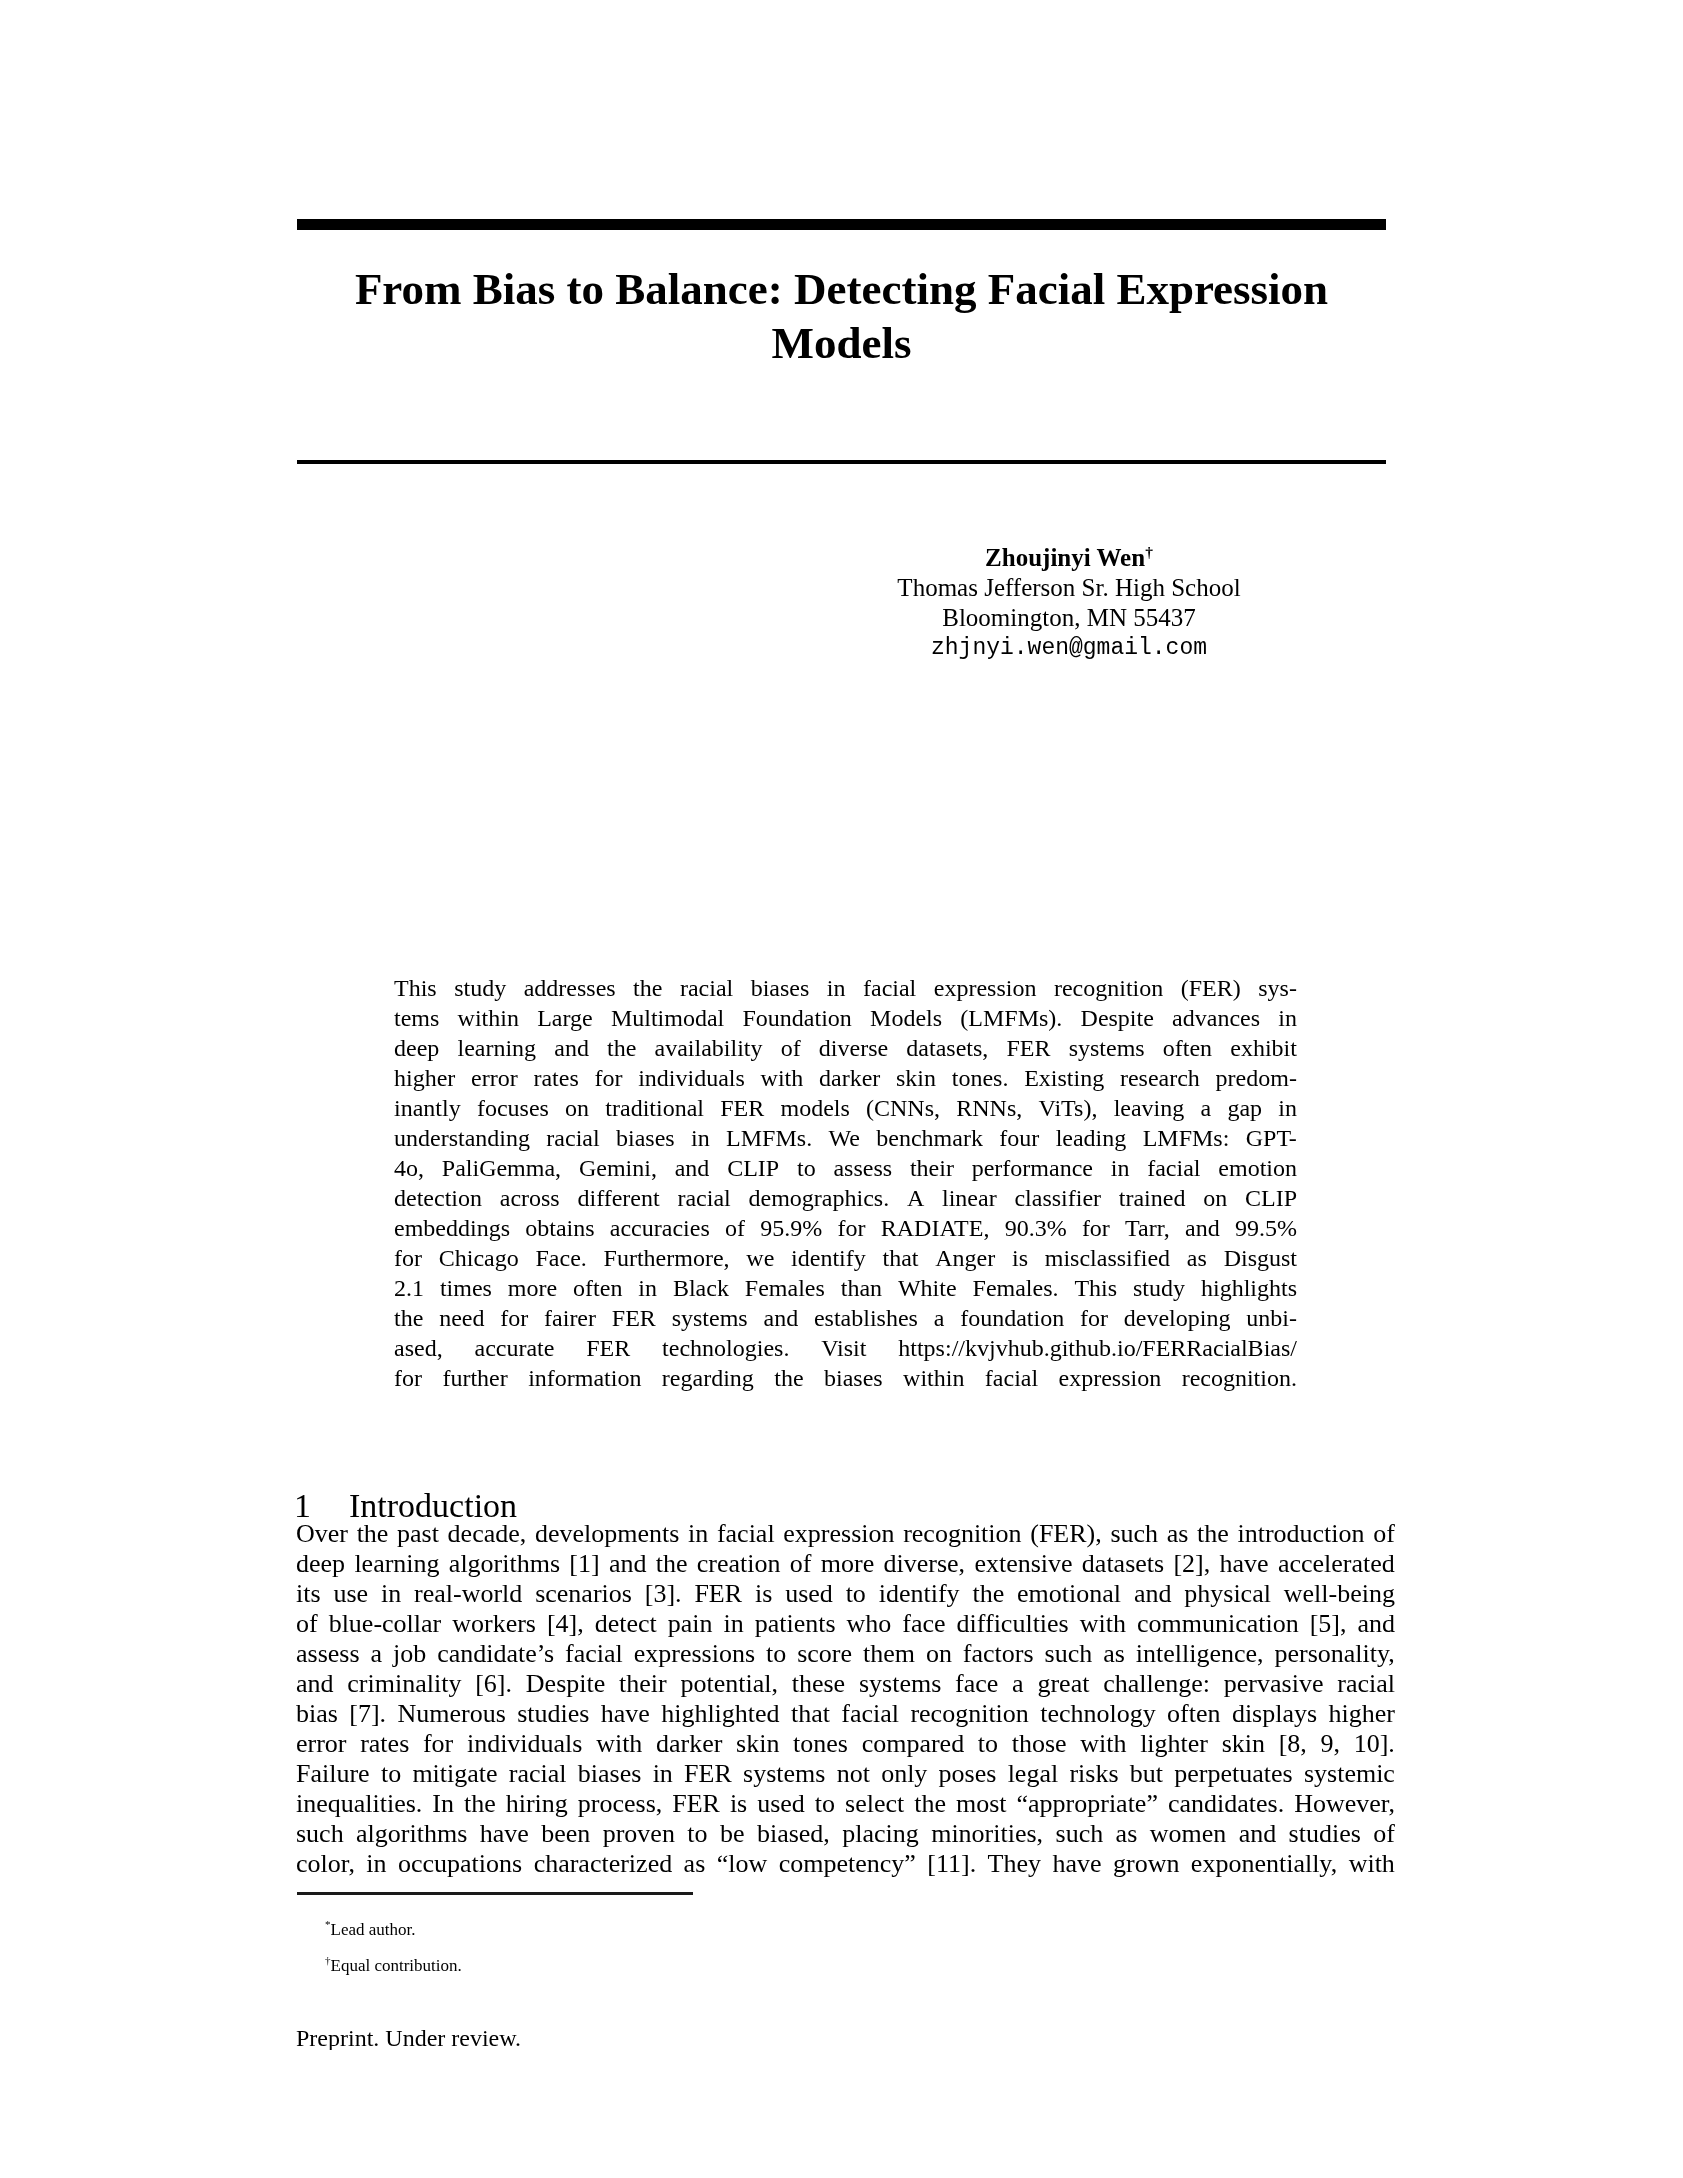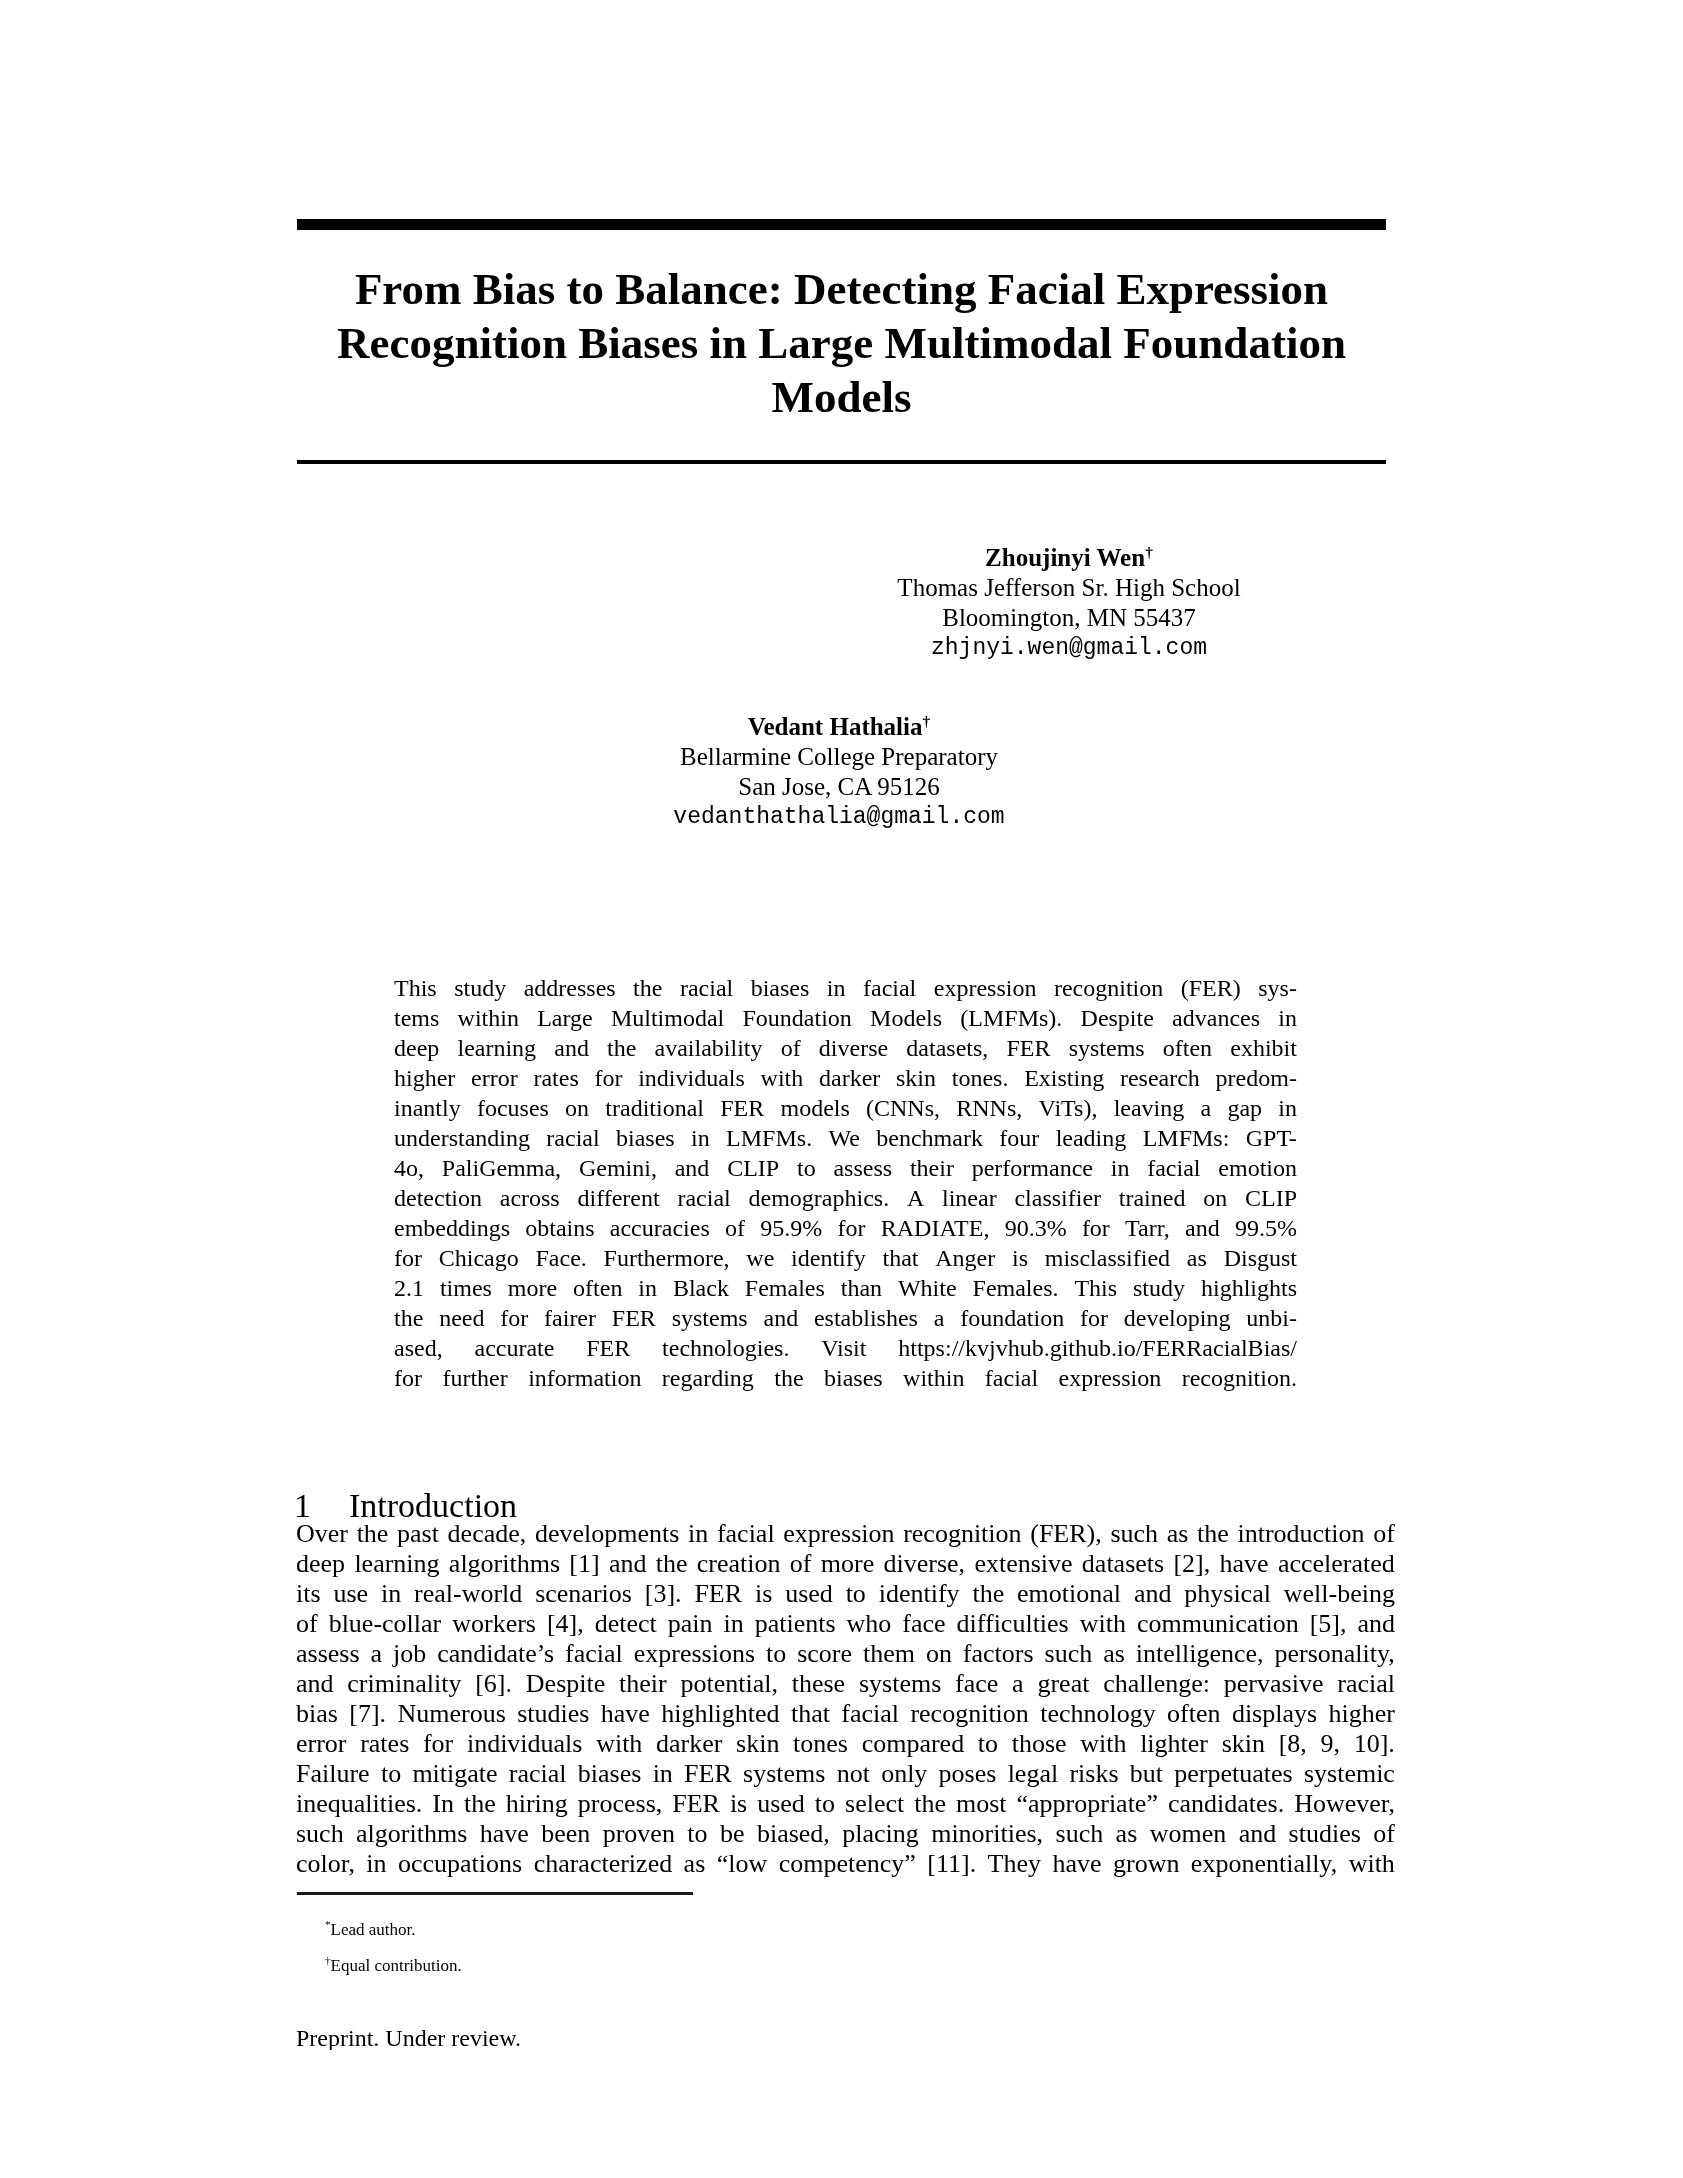--- a/index.html
+++ b/index.html
@@ -110,40 +110,33 @@
 </style>
 </head>
 <body>
 
 <div class="page">
 
   <div class="rule-thick"></div>
 
   <div class="title-block">
       <div class="title-line">From Bias to Balance: Detecting Facial Expression</div>
-      <div class="title-line">Recognition Biases in Large Multimodal Foundation</div>
       <div class="title-line">Models</div>
     </div>
 
   <div class="rule-thin"></div>
 
 
   <div class="author-block author-col2">
     <div class="author-name"><span>Zhoujinyi Wen</span><sup>†</sup></div>
     <div class="author-affil">Thomas Jefferson Sr. High School</div>
     <div class="author-affil">Bloomington, MN 55437</div>
     <div class="author-email">zhjnyi.wen@gmail.com</div>
   </div>
 
-  <div class="author-block author-row2">
-    <div class="author-name"><span>Vedant Hathalia</span><sup>†</sup></div>
-    <div class="author-affil">Bellarmine College Preparatory</div>
-    <div class="author-affil">San Jose, CA 95126</div>
-    <div class="author-email">vedanthathalia@gmail.com</div>
-  </div>
 
 
   <div class="abstract-body">
       <div class="jline">
         <span>This</span>
         <span>study</span>
         <span>addresses</span>
         <span>the</span>
         <span>racial</span>
         <span>biases</span>

